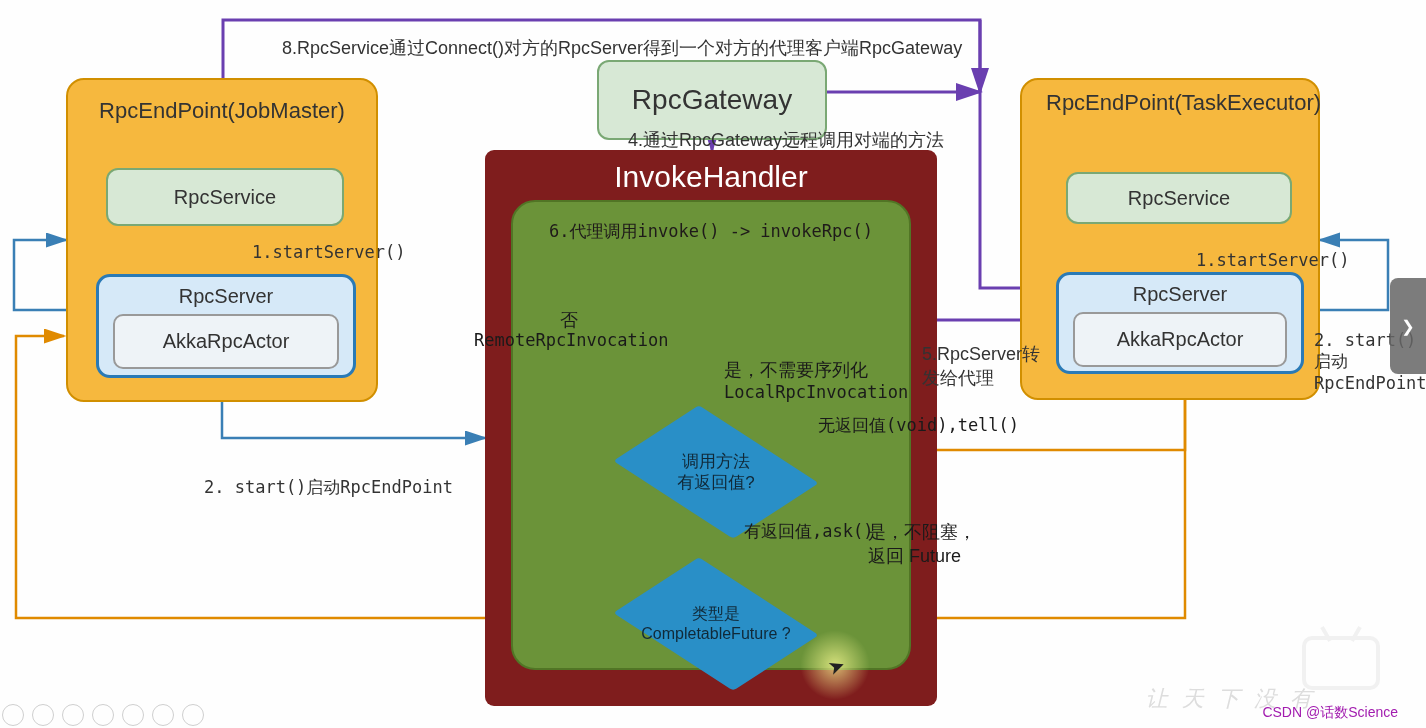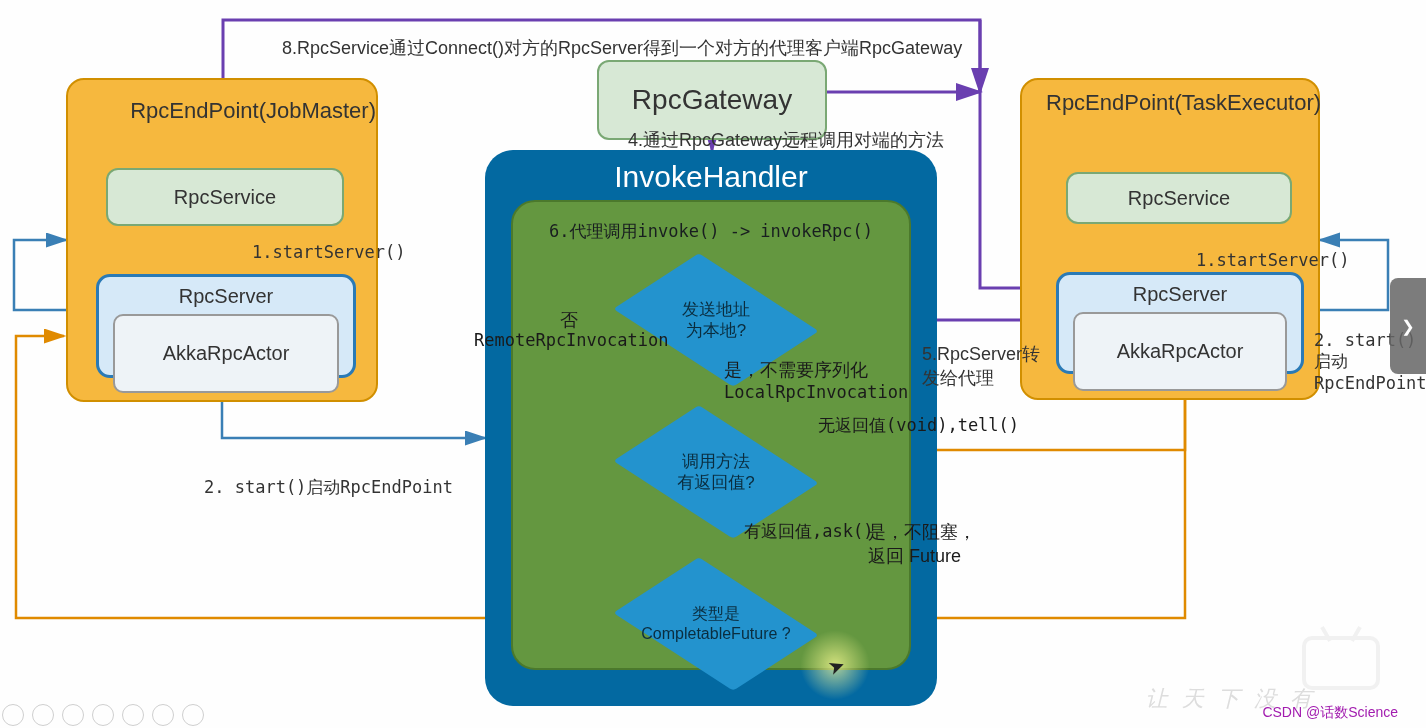--- a/index.html
+++ b/index.html
@@ -10,21 +10,21 @@
     position: relative; overflow: hidden;
     color: #333;
   }
   .rounded-orange {
     position: absolute;
     background: #f6b83e;
     border: 2px solid #d18f00;
     border-radius: 18px;
     text-align: center;
   }
-  .rounded-orange .title { padding-top: 18px; font-size: 22px; color: #333; text-align: right; }
+  .rounded-orange .title { padding-top: 18px; font-size: 22px; color: #333; }
   .green-box {
     position: absolute;
     background: #d7e8d5;
     border: 2px solid #7aa874;
     border-radius: 12px;
     display: flex; align-items: center; justify-content: center;
     font-size: 20px; color: #333;
   }
   .blue-rounded {
     position: absolute;
@@ -33,27 +33,27 @@
     border-radius: 14px;
     text-align: center;
     padding-top: 8px;
   }
   .blue-rounded .srv-title { font-size: 20px; }
   .inner-white {
     background: #eef3f7;
     border: 2px solid #999;
     border-radius: 10px;
     margin: 6px 14px 10px 14px;
-    padding: 26px 4px;
+    padding: 14px 4px;
     font-size: 20px;
   }
   .handler-outer {
     position: absolute;
-    background: #0369a1;
-    border-radius: 28px;
+    background: #7f1d1d;
+    border-radius: 9px;
     text-align: center;
   }
   .handler-title { color: #fff; font-size: 30px; font-weight: 500; padding: 10px 0 6px; }
   .handler-inner {
     background: #6a9a3b; opacity: 0.95;
     border: 2px solid #4f7a26;
     border-radius: 24px;
     margin: 0 26px 26px 26px;
     height: 470px;
     position: relative;
@@ -163,25 +163,20 @@
   </div>
 </div>
 
 <div class="green-box" style="left:597px; top:60px; width:230px; height:80px; font-size:28px;">RpcGateway</div>
 
 <div class="handler-outer" style="left:485px; top:150px; width:452px; height:556px;">
   <div class="handler-title">InvokeHandler</div>
   <div class="handler-inner">
     <div class="label code" style="left:50%; top:18px; transform:translateX(-50%); color:#1a1a1a;">6.代理调用invoke() -&gt; invokeRpc()</div>
 
-    <div class="diamond-wrap" style="left:104px; top:48px;">
-      <div class="shape"></div>
-      <div class="txt" style="white-space:pre-line;">发送地址
-为本地?</div>
-    </div>
 
     <div class="diamond-wrap" style="left:104px; top:200px;">
       <div class="shape"></div>
       <div class="txt" style="white-space:pre-line;">调用方法
 有返回值?</div>
     </div>
 
     <div class="diamond-wrap" style="left:104px; top:352px;">
       <div class="shape"></div>
       <div class="txt" style="white-space:pre-line; font-size:16px;">类型是

